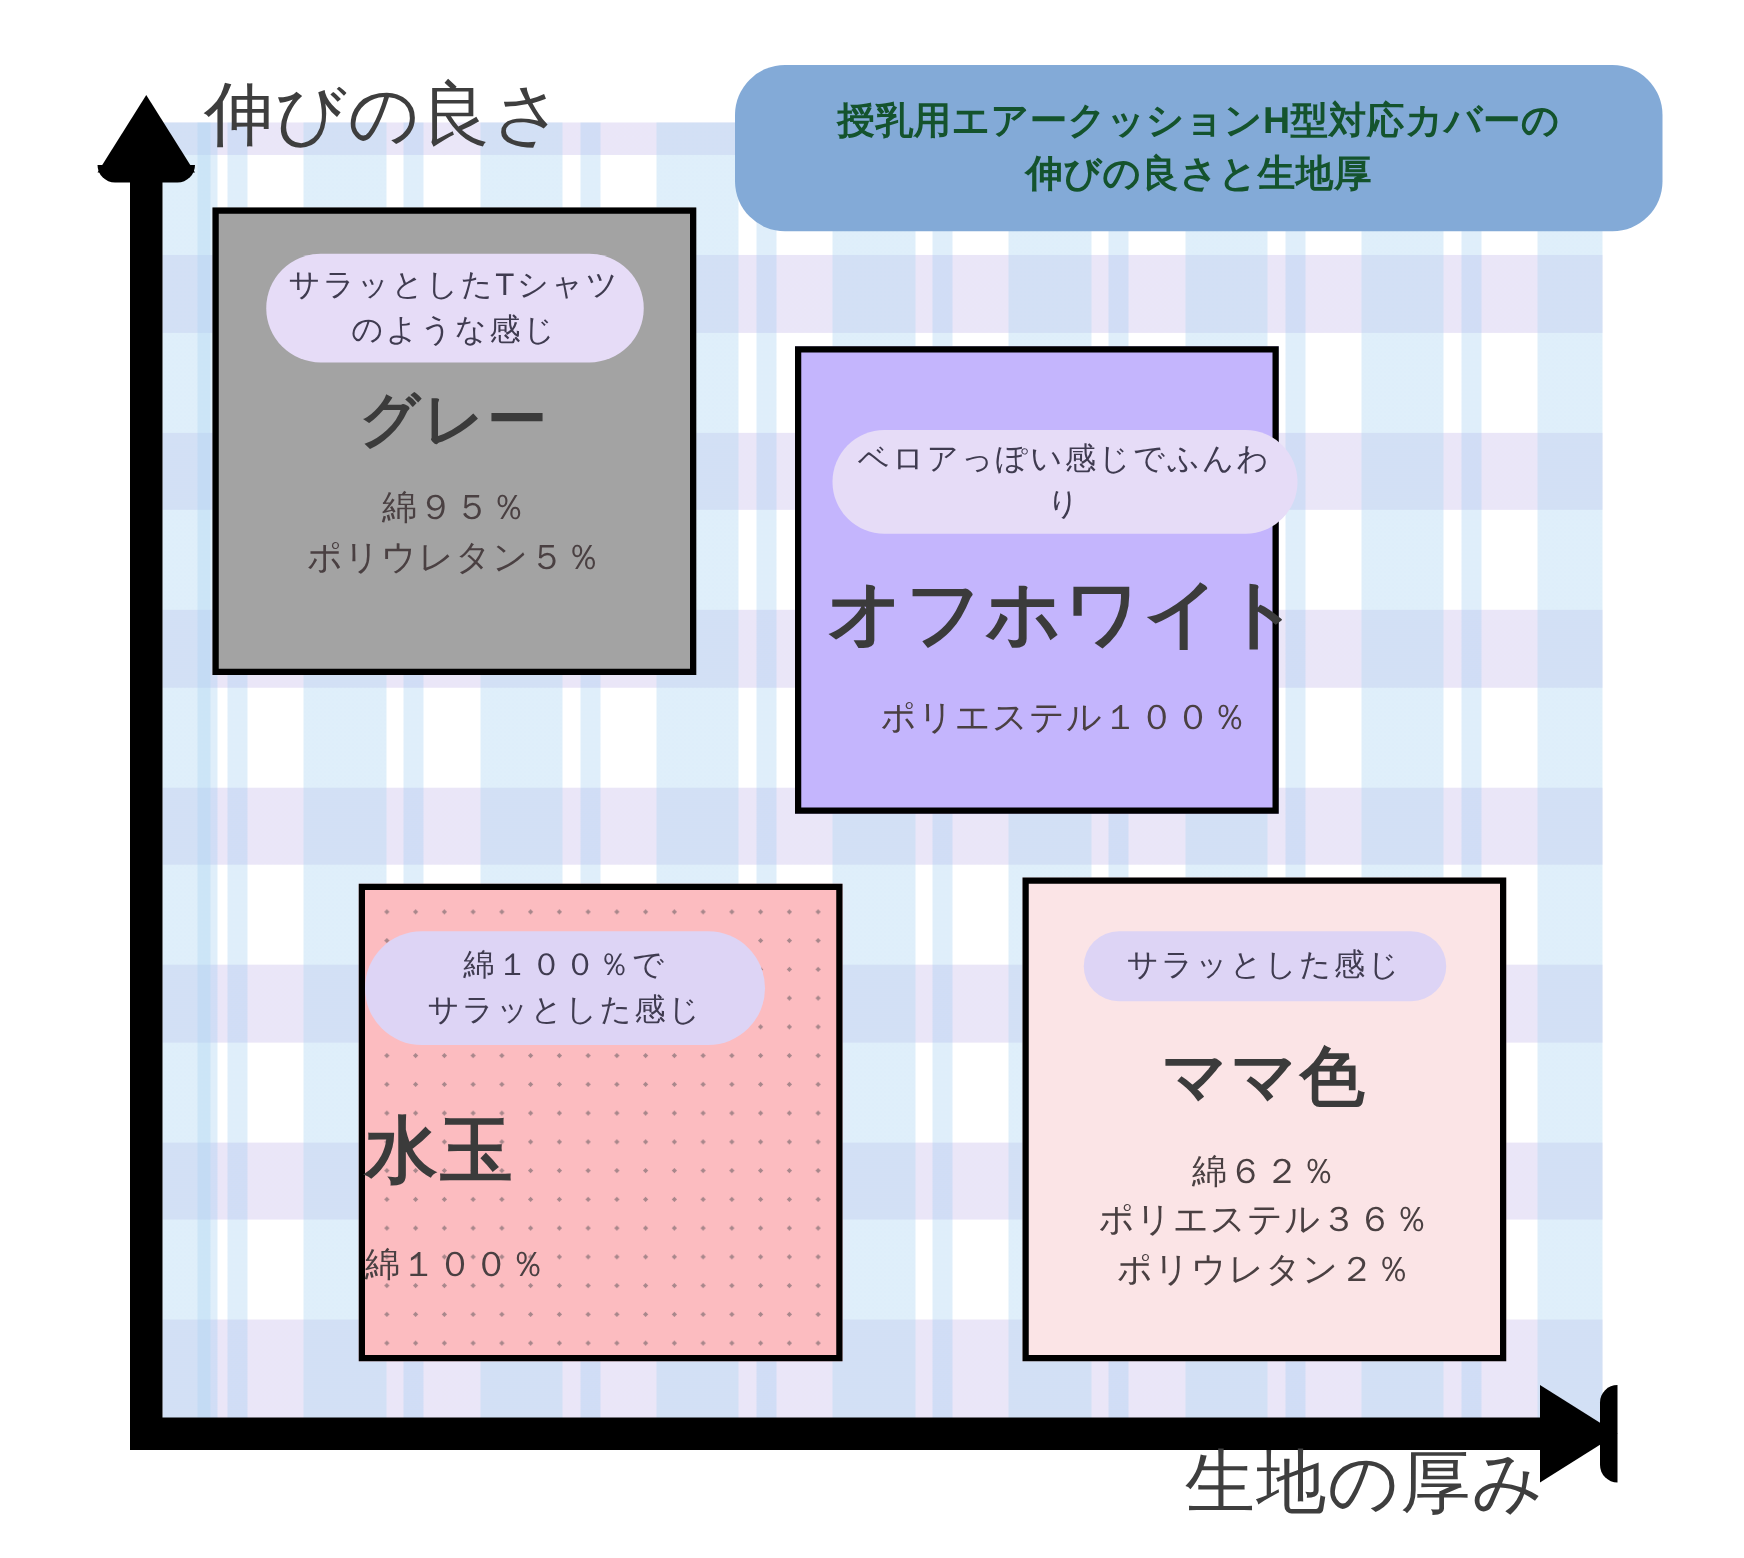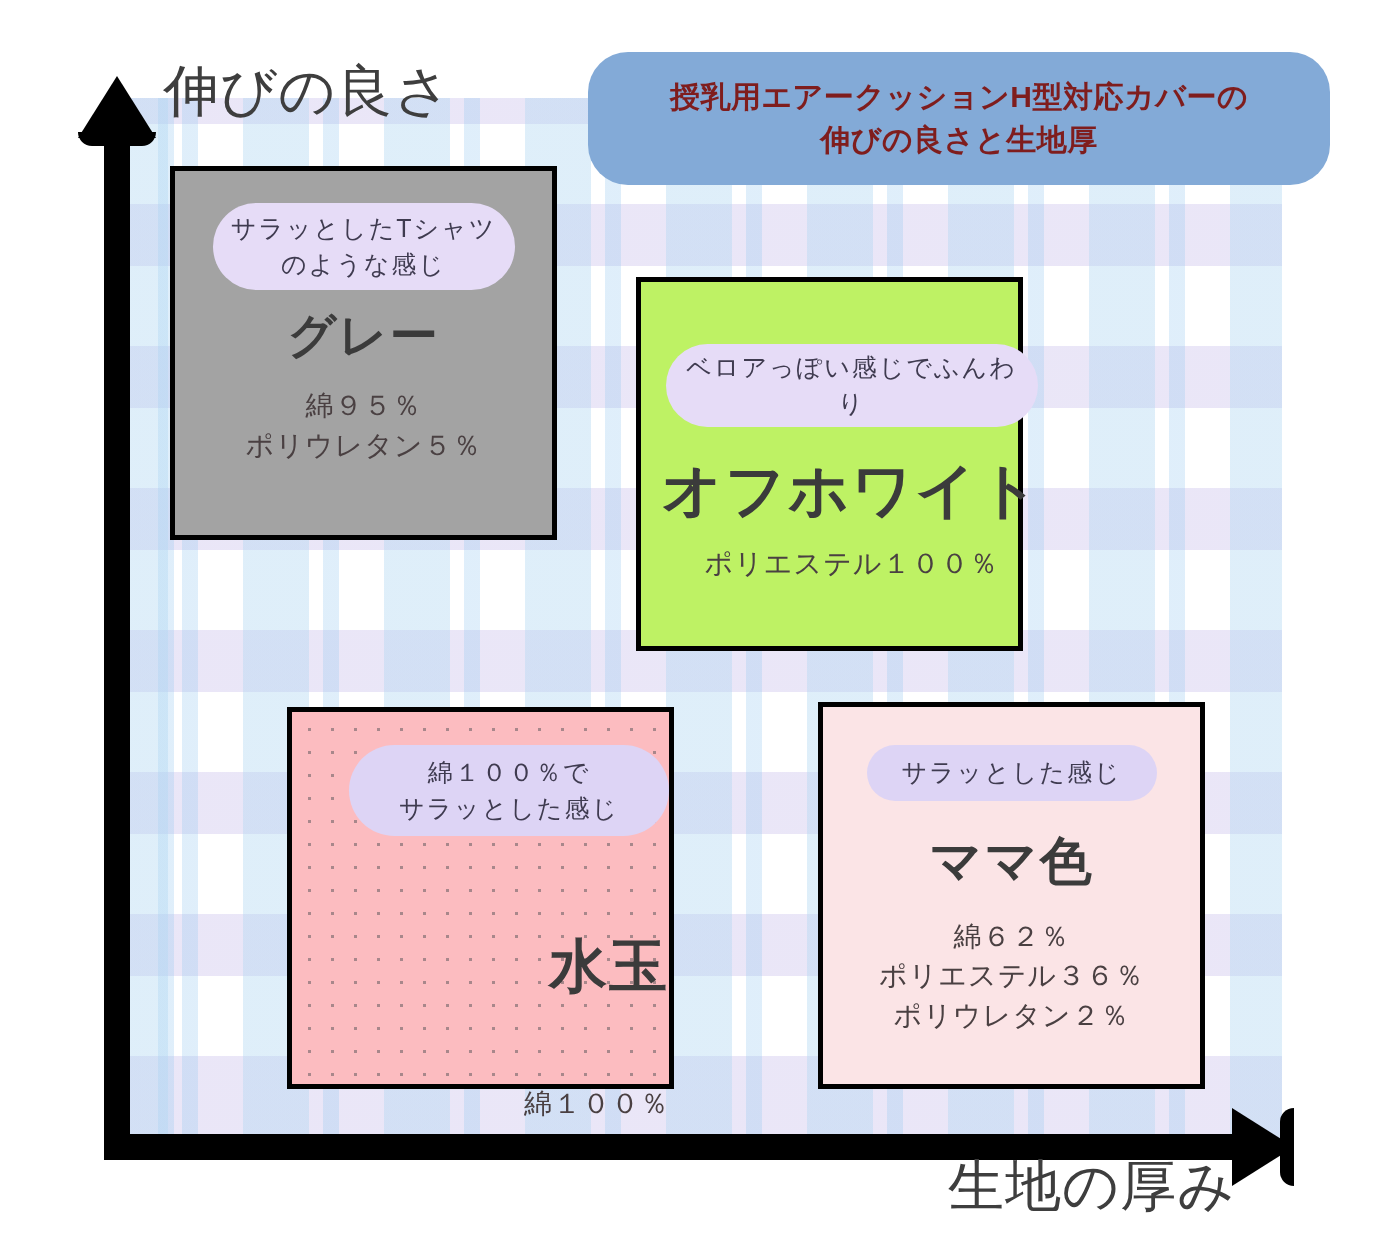--- a/index.html
+++ b/index.html
@@ -60,21 +60,21 @@
   .axis-label.y{left:163px;top:63px;}
   .axis-label.x{left:948px;top:1158px;}
 
   
   .title-banner{
     position:absolute;left:588px;top:52px;width:742px;height:133px;
     background:#83aad7;border-radius:40px;z-index:6;
     display:flex;align-items:center;justify-content:center;
   }
   .title-banner .t{
-    color:#7f1d1d;font-weight:bold;font-size:30px;line-height:1.42;
+    color:#14532d;font-weight:bold;font-size:30px;line-height:1.42;
     text-align:center;letter-spacing:0.5px;white-space:pre-line;
   }
 
   
   .card{position:absolute;border:5px solid #000;box-sizing:border-box;z-index:5;
         display:flex;flex-direction:column;align-items:center;}
   .card .pill{
     background:#e6dcf7;border-radius:46px;color:#3f3b50;
     font-size:25px;line-height:1.42;text-align:center;
     letter-spacing:2px;white-space:pre-line;font-weight:500;
@@ -89,33 +89,33 @@
     letter-spacing:1px;white-space:pre-line;
   }
 
   
   #card-grey{left:170px;top:166px;width:387px;height:374px;background:#a3a3a3;}
   #card-grey .pill{margin-top:32px;width:302px;padding:8px 18px;}
   #card-grey .cname{font-size:48px;margin-top:14px;}
   #card-grey .comp{margin-top:18px;}
 
   
-  #card-offwhite{left:636px;top:277px;width:387px;height:374px;background:#bef264;padding-left:44px;}
+  #card-offwhite{left:636px;top:277px;width:387px;height:374px;background:#c4b5fd;padding-left:44px;}
   #card-offwhite .pill{margin-top:62px;width:372px;padding:6px 10px;font-size:25px;}
   #card-offwhite .cname{font-size:60px;margin-top:24px;}
-  #card-offwhite .comp{margin-top:12px;}
+  #card-offwhite .comp{margin-top:22px;}
 
   
   #card-dots{left:287px;top:707px;width:387px;height:382px;background:#fcbcc0;}
   #card-dots .dots{
     position:absolute;left:0;top:0;right:0;bottom:0;
     background-image:radial-gradient(circle, #a8878b 1.6px, rgba(0,0,0,0) 1.8px);
     background-size:23px 23px;background-position:6px 6px;pointer-events:none;
   }
-  #card-dots .inner{position:relative;z-index:2;display:flex;flex-direction:column;align-items:flex-end;width:100%;gap:46px;}
+  #card-dots .inner{position:relative;z-index:2;display:flex;flex-direction:column;align-items:flex-start;width:100%;}
   #card-dots .pill{margin-top:33px;width:320px;padding:10px 18px;background:#ddd4f5;}
   #card-dots .cname{font-size:58px;margin-top:46px;}
   #card-dots .comp{margin-top:32px;}
 
   
   #card-mama{left:818px;top:702px;width:387px;height:387px;background:#fbe4e6;}
   #card-mama .pill{margin-top:38px;width:290px;padding:10px 18px;background:#ddd4f5;}
   #card-mama .cname{font-size:52px;margin-top:26px;}
   #card-mama .comp{margin-top:20px;}
 </style>

